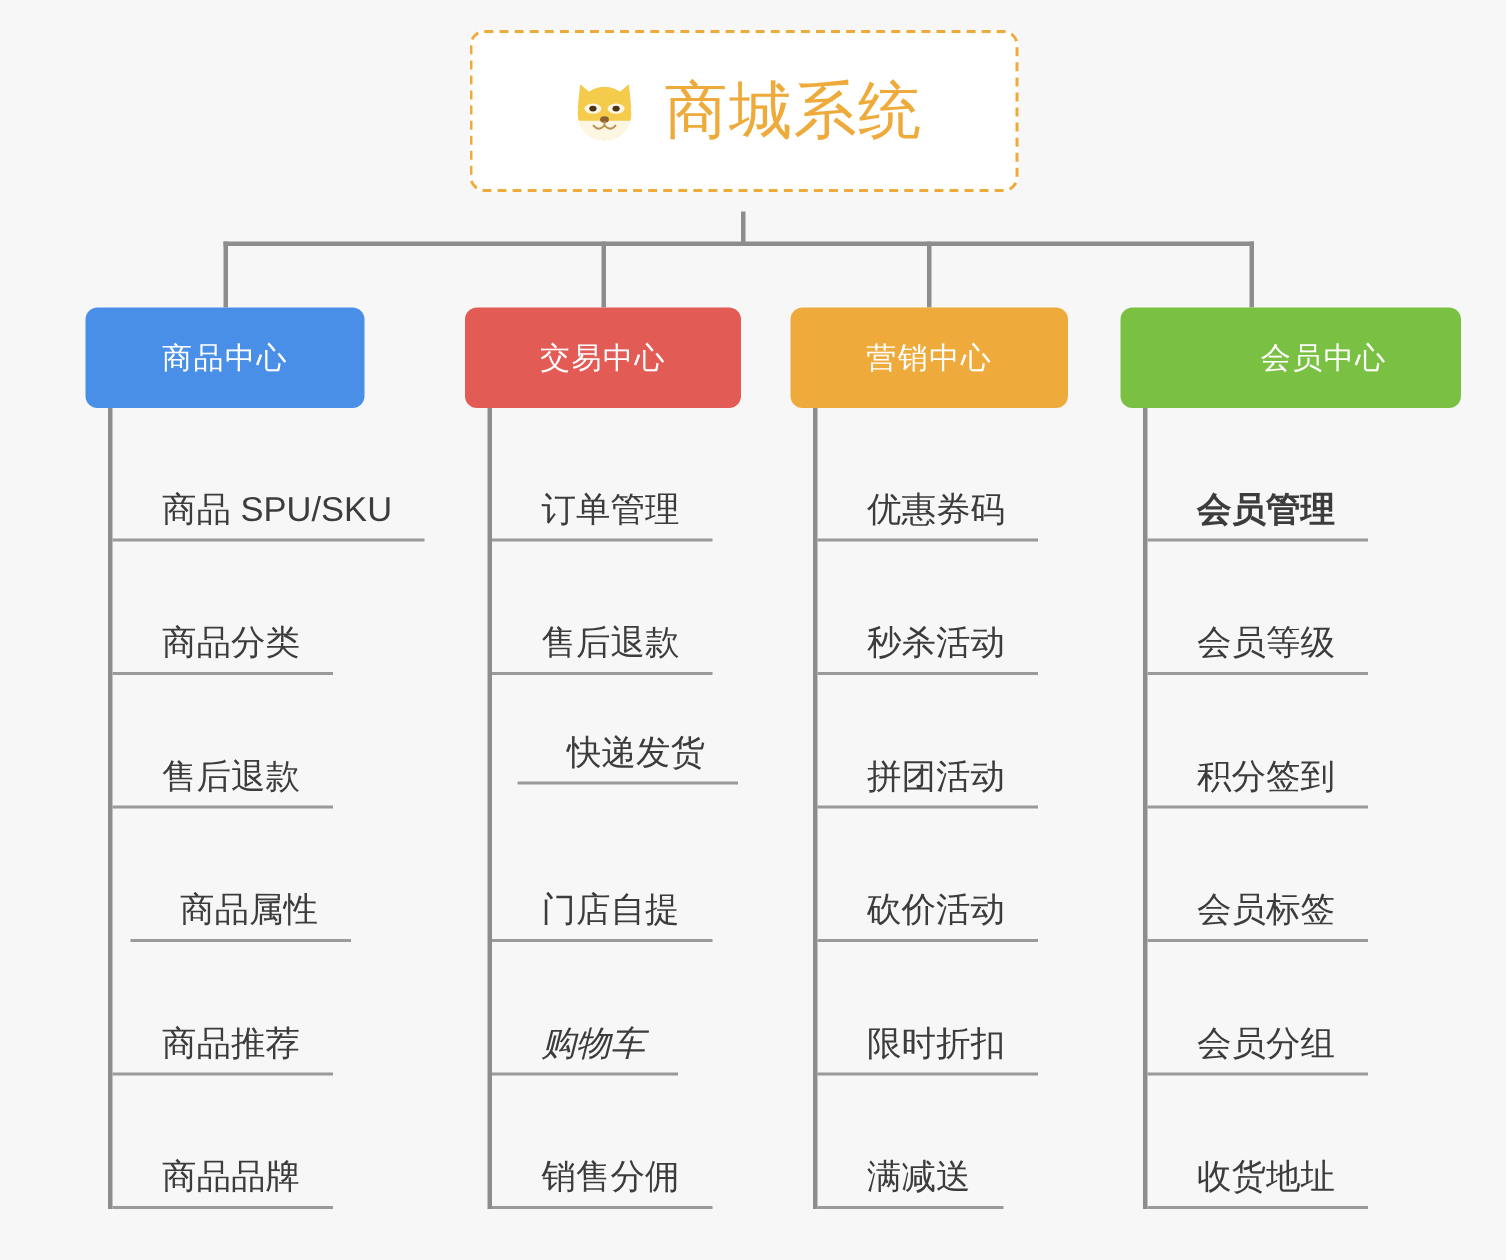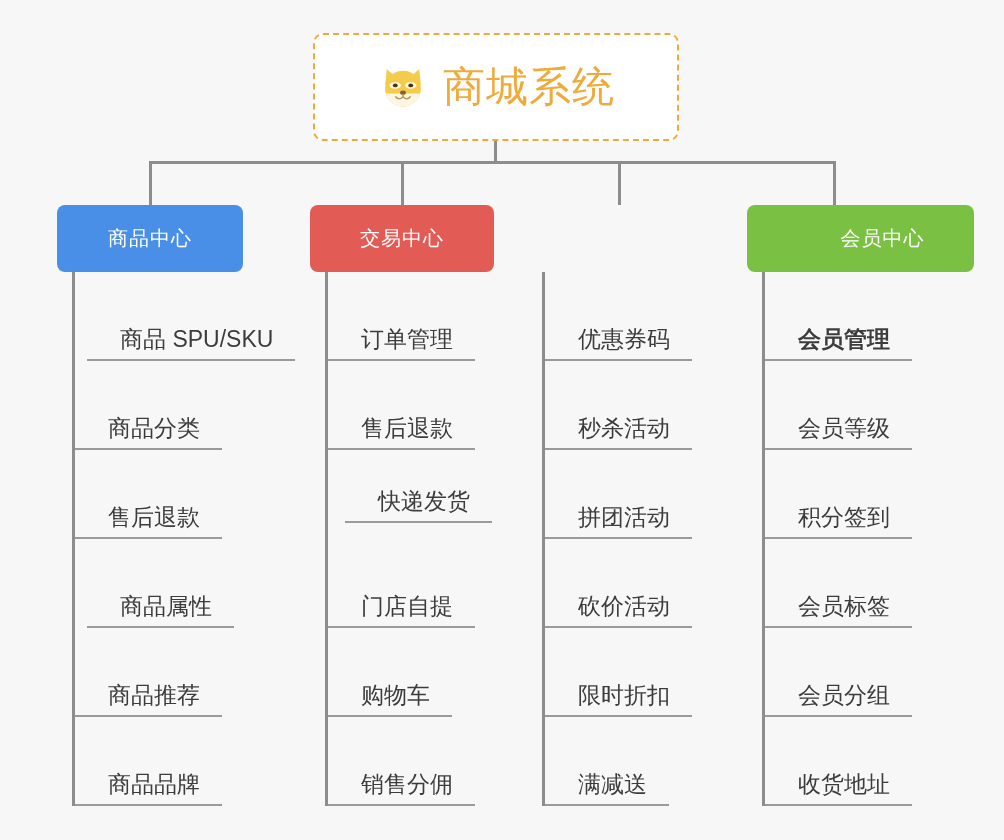--- a/index.html
+++ b/index.html
@@ -16,21 +16,21 @@
   #mindmap {
     position: relative;
     width: 1004px;
     height: 840px;
   }
 
   
   .root-node {
     position: absolute;
     left: 313px;
-    top: 33px;
+    top: 20px;
     width: 366px;
     height: 108px;
     box-sizing: border-box;
     background: #ffffff;
     border: 2px dashed #eeab3c;
     border-radius: 10px;
     display: flex;
     align-items: center;
     justify-content: center;
     gap: 14px;
@@ -156,27 +156,30 @@
   <div class="conn conn-drop" style="left:401px;"></div>
   <div class="conn conn-drop" style="left:618px;"></div>
   <div class="conn conn-drop" style="left:833px;"></div>
 
   <div class="cat-box" style="left: 57px; width: 186px; background: rgb(74, 143, 231);">
     <span>商品中心</span>
   </div>
   <div class="cat-box" style="left: 310px; width: 184px; background: rgb(226, 91, 85);">
     <span>交易中心</span>
   </div>
+  <div class="cat-box" style="left: 527px; width: 185px; background: rgb(238, 171, 60);">
+    <span>营销中心</span>
+  </div>
   <div class="cat-box" style="left: 747px; width: 183px; background: rgb(122, 193, 67); padding-left: 44px;">
     <span>会员中心</span>
   </div>
 
   <div class="branch" style="left:72px;">
     <div class="trunk" style="height: 534px; background: rgb(141, 141, 141);"></div>
-    <div class="leaf" style="top:0px;padding-left:12px;">
+    <div class="leaf" style="top:0px;">
         <span class="leaf-inner"><span class="leaf-label">商品 SPU/SKU</span></span>
       </div>
     <div class="leaf" style="top:89px;">
         <span class="leaf-inner"><span class="leaf-label">商品分类</span></span>
       </div>
     <div class="leaf" style="top:178px;">
         <span class="leaf-inner"><span class="leaf-label">售后退款</span></span>
       </div>
     <div class="leaf" style="top:267px;margin-left:12px;">
         <span class="leaf-inner"><span class="leaf-label">商品属性</span></span>
@@ -196,21 +199,21 @@
       </div>
     <div class="leaf" style="top:89px;">
         <span class="leaf-inner"><span class="leaf-label">售后退款</span></span>
       </div>
     <div class="leaf" style="top:162px;padding-left:17px;">
         <span class="leaf-inner"><span class="leaf-label">快递发货</span></span>
       </div>
     <div class="leaf" style="top:267px;">
         <span class="leaf-inner"><span class="leaf-label">门店自提</span></span>
       </div>
-    <div class="leaf" style="top:356px;">
+    <div class="leaf" style="top:356px;font-style:italic;">
         <span class="leaf-inner"><span class="leaf-label">购物车</span></span>
       </div>
     <div class="leaf" style="top:445px;">
         <span class="leaf-inner"><span class="leaf-label">销售分佣</span></span>
       </div>
   </div>
 
   <div class="branch" style="left:542px;">
     <div class="trunk" style="height: 534px; background: rgb(141, 141, 141);"></div>
     <div class="leaf" style="top:0px;align-items:flex-end;">

